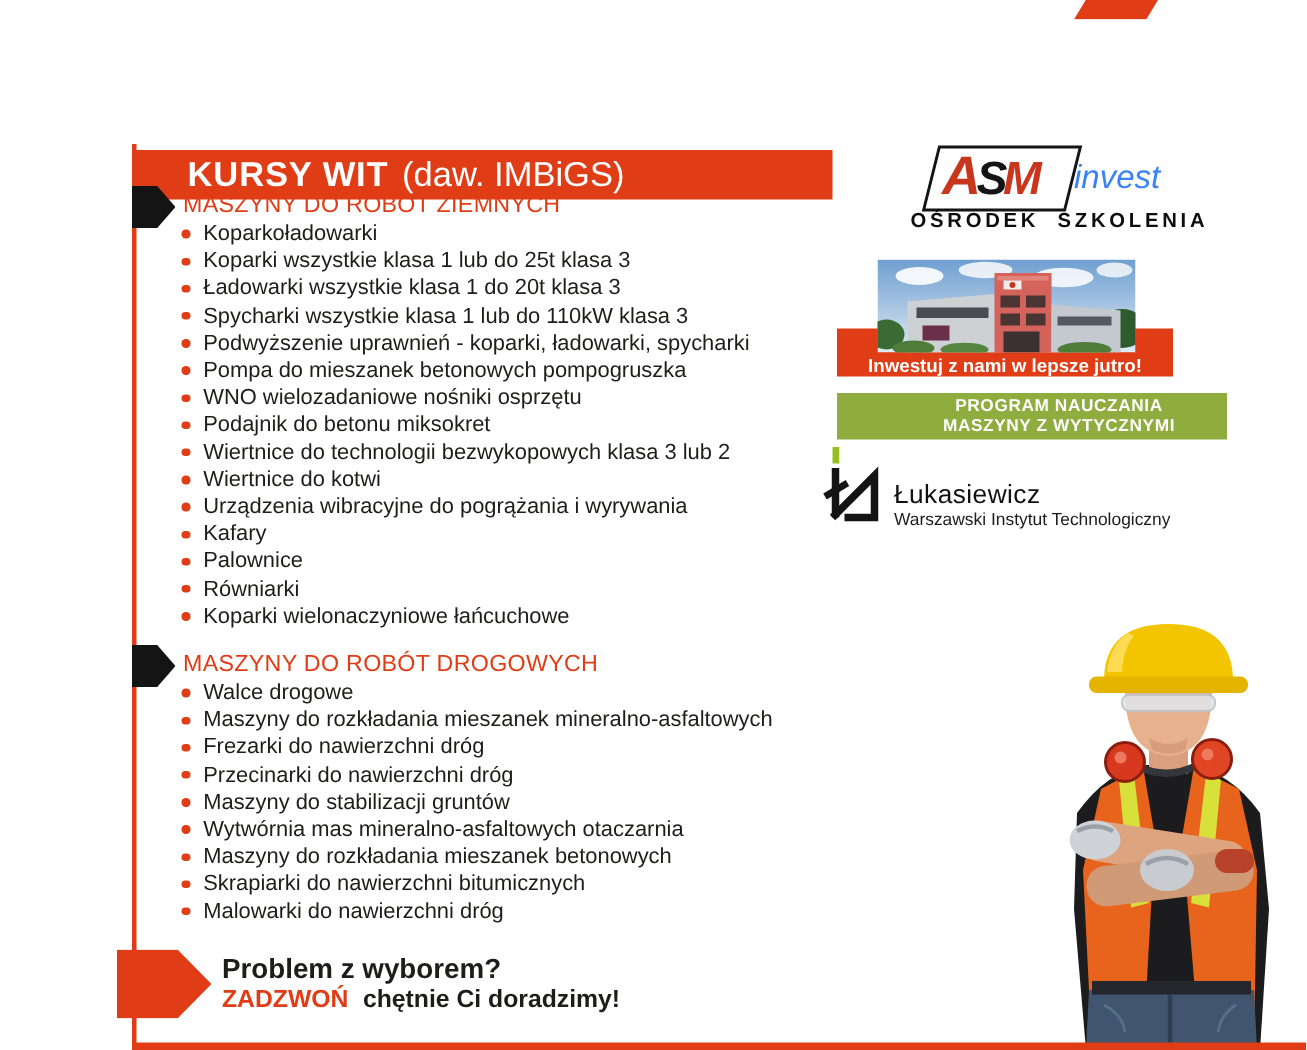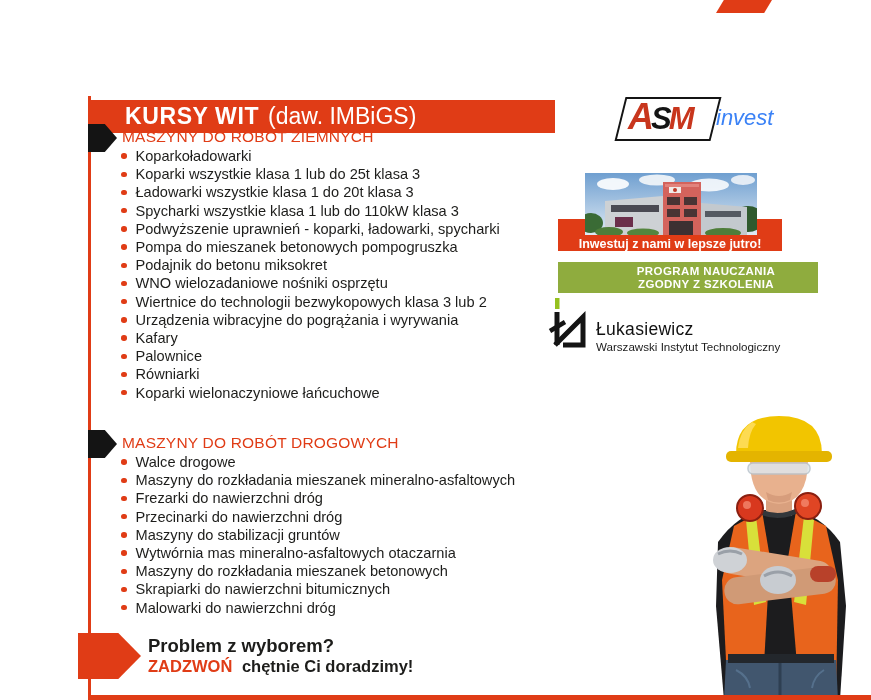--- a/index.html
+++ b/index.html
@@ -109,33 +109,37 @@
         <span class="txt">Podwyższenie uprawnień - koparki, ładowarki, spycharki</span>
       </li>
 
       <li>
         <span class="dot"></span>
         <span class="txt">Pompa do mieszanek betonowych pompogruszka</span>
       </li>
 
       <li>
         <span class="dot"></span>
+        <span class="txt">WNO wielozadaniowe nośniki osprzętu</span>
+      </li>
+
+      <li>
+        <span class="dot"></span>
         <span class="txt">Podajnik do betonu miksokret</span>
       </li>
 
       <li>
         <span class="dot"></span>
-        <span class="txt">WNO wielozadaniowe nośniki osprzętu</span>
-      </li>
-
-      <li>
-        <span class="dot"></span>
         <span class="txt">Wiertnice do technologii bezwykopowych klasa 3 lub 2</span>
       </li>
 
+      <li>
+        <span class="dot"></span>
+        <span class="txt">Wiertnice do kotwi</span>
+      </li>
 
       <li>
         <span class="dot"></span>
         <span class="txt">Urządzenia wibracyjne do pogrążania i wyrywania</span>
       </li>
 
       <li>
         <span class="dot"></span>
         <span class="txt">Kafary</span>
       </li>
@@ -211,20 +215,21 @@
   <div class="cta-l2">
     <span class="act">ZADZWOŃ</span>
     <span class="rest">chętnie Ci doradzimy!</span>
   </div>
 
   <div class="asm">
     <div class="asm-frame"></div>
     <div class="asm-text"><span class="a">A</span><span class="s">S</span><span class="m">M</span></div>
     <div class="asm-invest">invest</div>
   </div>
+  <div class="osrodek">OŚRODEK SZKOLENIA</div>
 
   <div class="photo-banner">
     <span>Inwestuj z nami w lepsze jutro!</span>
   </div>
   <svg class="building-photo" viewBox="0 0 172 62" xmlns="http://www.w3.org/2000/svg">
     <defs>
       <linearGradient id="sky" x1="0" y1="0" x2="0" y2="1">
         <stop offset="0" stop-color="#6f9fd0"></stop>
           <stop offset="1" stop-color="#dfeaf4"></stop>
       </linearGradient>
@@ -250,21 +255,21 @@
     <rect x="84" y="48" width="24" height="14" fill="#3c3032"></rect>
     <polygon points="116,30 162,34 162,62 116,62" fill="#c3c9ce"></polygon>
     <rect x="120" y="38" width="36" height="6" fill="#545a62"></rect>
     <ellipse cx="24" cy="59" rx="14" ry="5" fill="#4e7d3a"></ellipse>
     <ellipse cx="58" cy="60" rx="16" ry="4.5" fill="#55853e"></ellipse>
     <ellipse cx="138" cy="60" rx="18" ry="5" fill="#4e7d3a"></ellipse>
   </svg>
 
   <div class="program-banner">
     <span>PROGRAM NAUCZANIA</span>
-    <span>ZGODNY Z SZKOLENIA</span>
+    <span>MASZYNY Z WYTYCZNYMI</span>
   </div>
 
   <svg class="luk-mark" width="46" height="50" viewBox="0 0 46 50" xmlns="http://www.w3.org/2000/svg">
     <rect x="9" y="0" width="4.5" height="11" fill="#95c11f"></rect>
     <path d="M11 14 L11 47" stroke="#141414" stroke-width="5" fill="none"></path>
     <path d="M9 47 L37 19 L37 47 L17 47" stroke="#141414" stroke-width="5" fill="none" stroke-linejoin="miter"></path>
     <path d="M4 33 L19 24" stroke="#141414" stroke-width="4.5" fill="none"></path>
   </svg>
   <div class="luk-name">Łukasiewicz</div>
   <div class="luk-sub">Warszawski Instytut Technologiczny</div>

